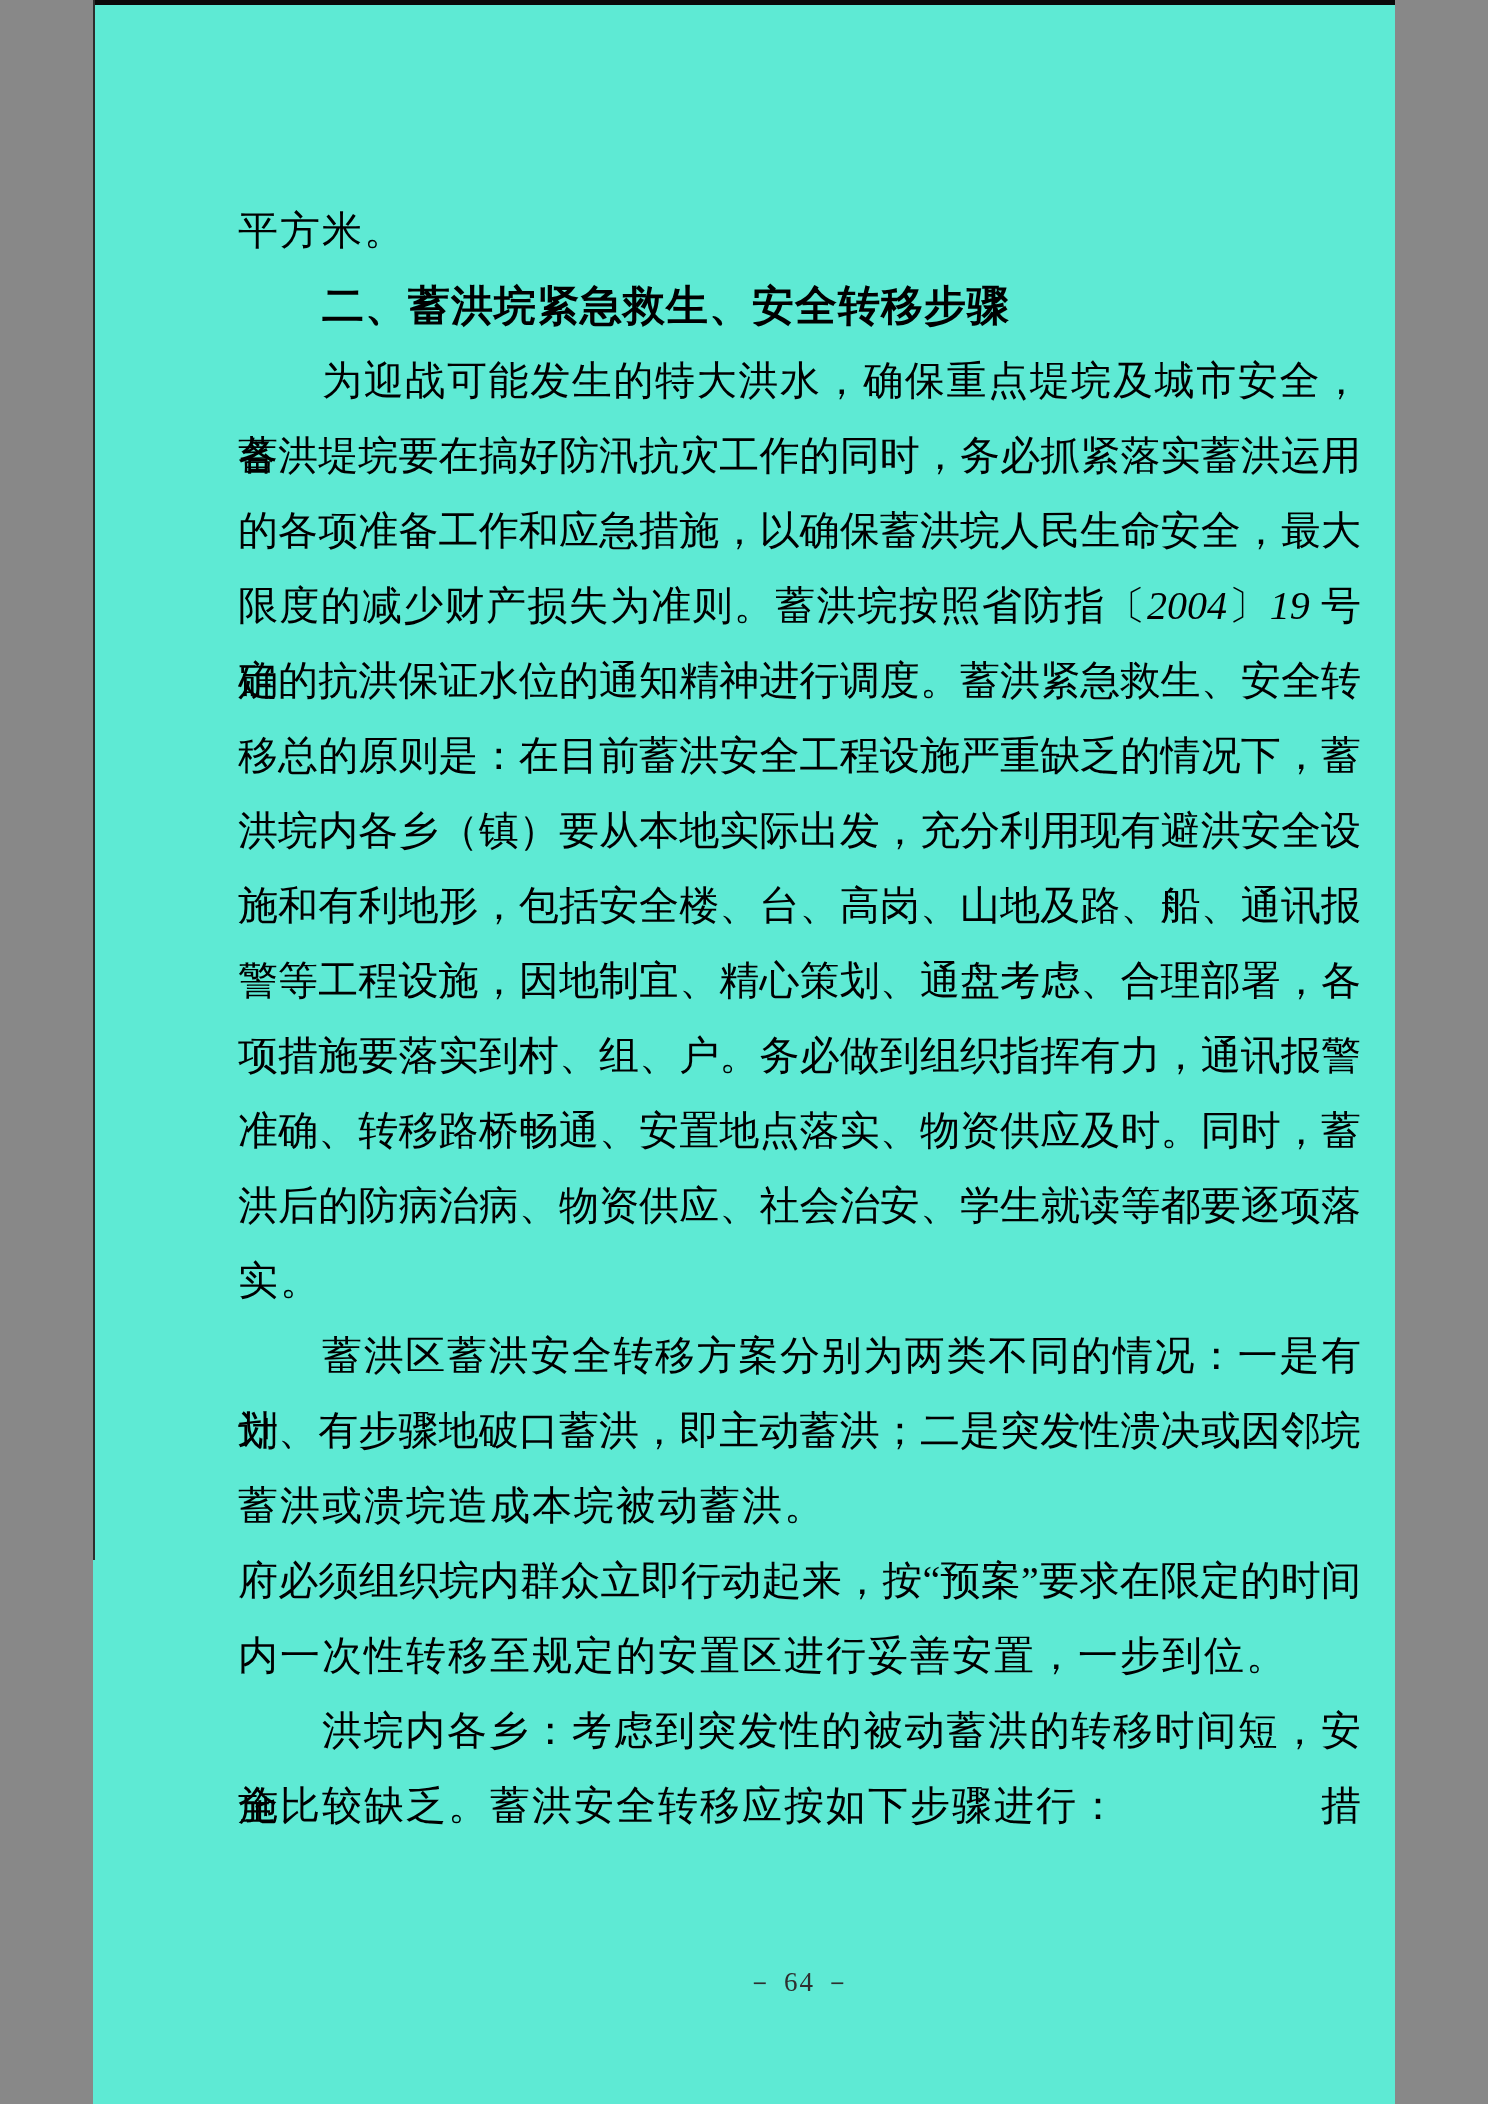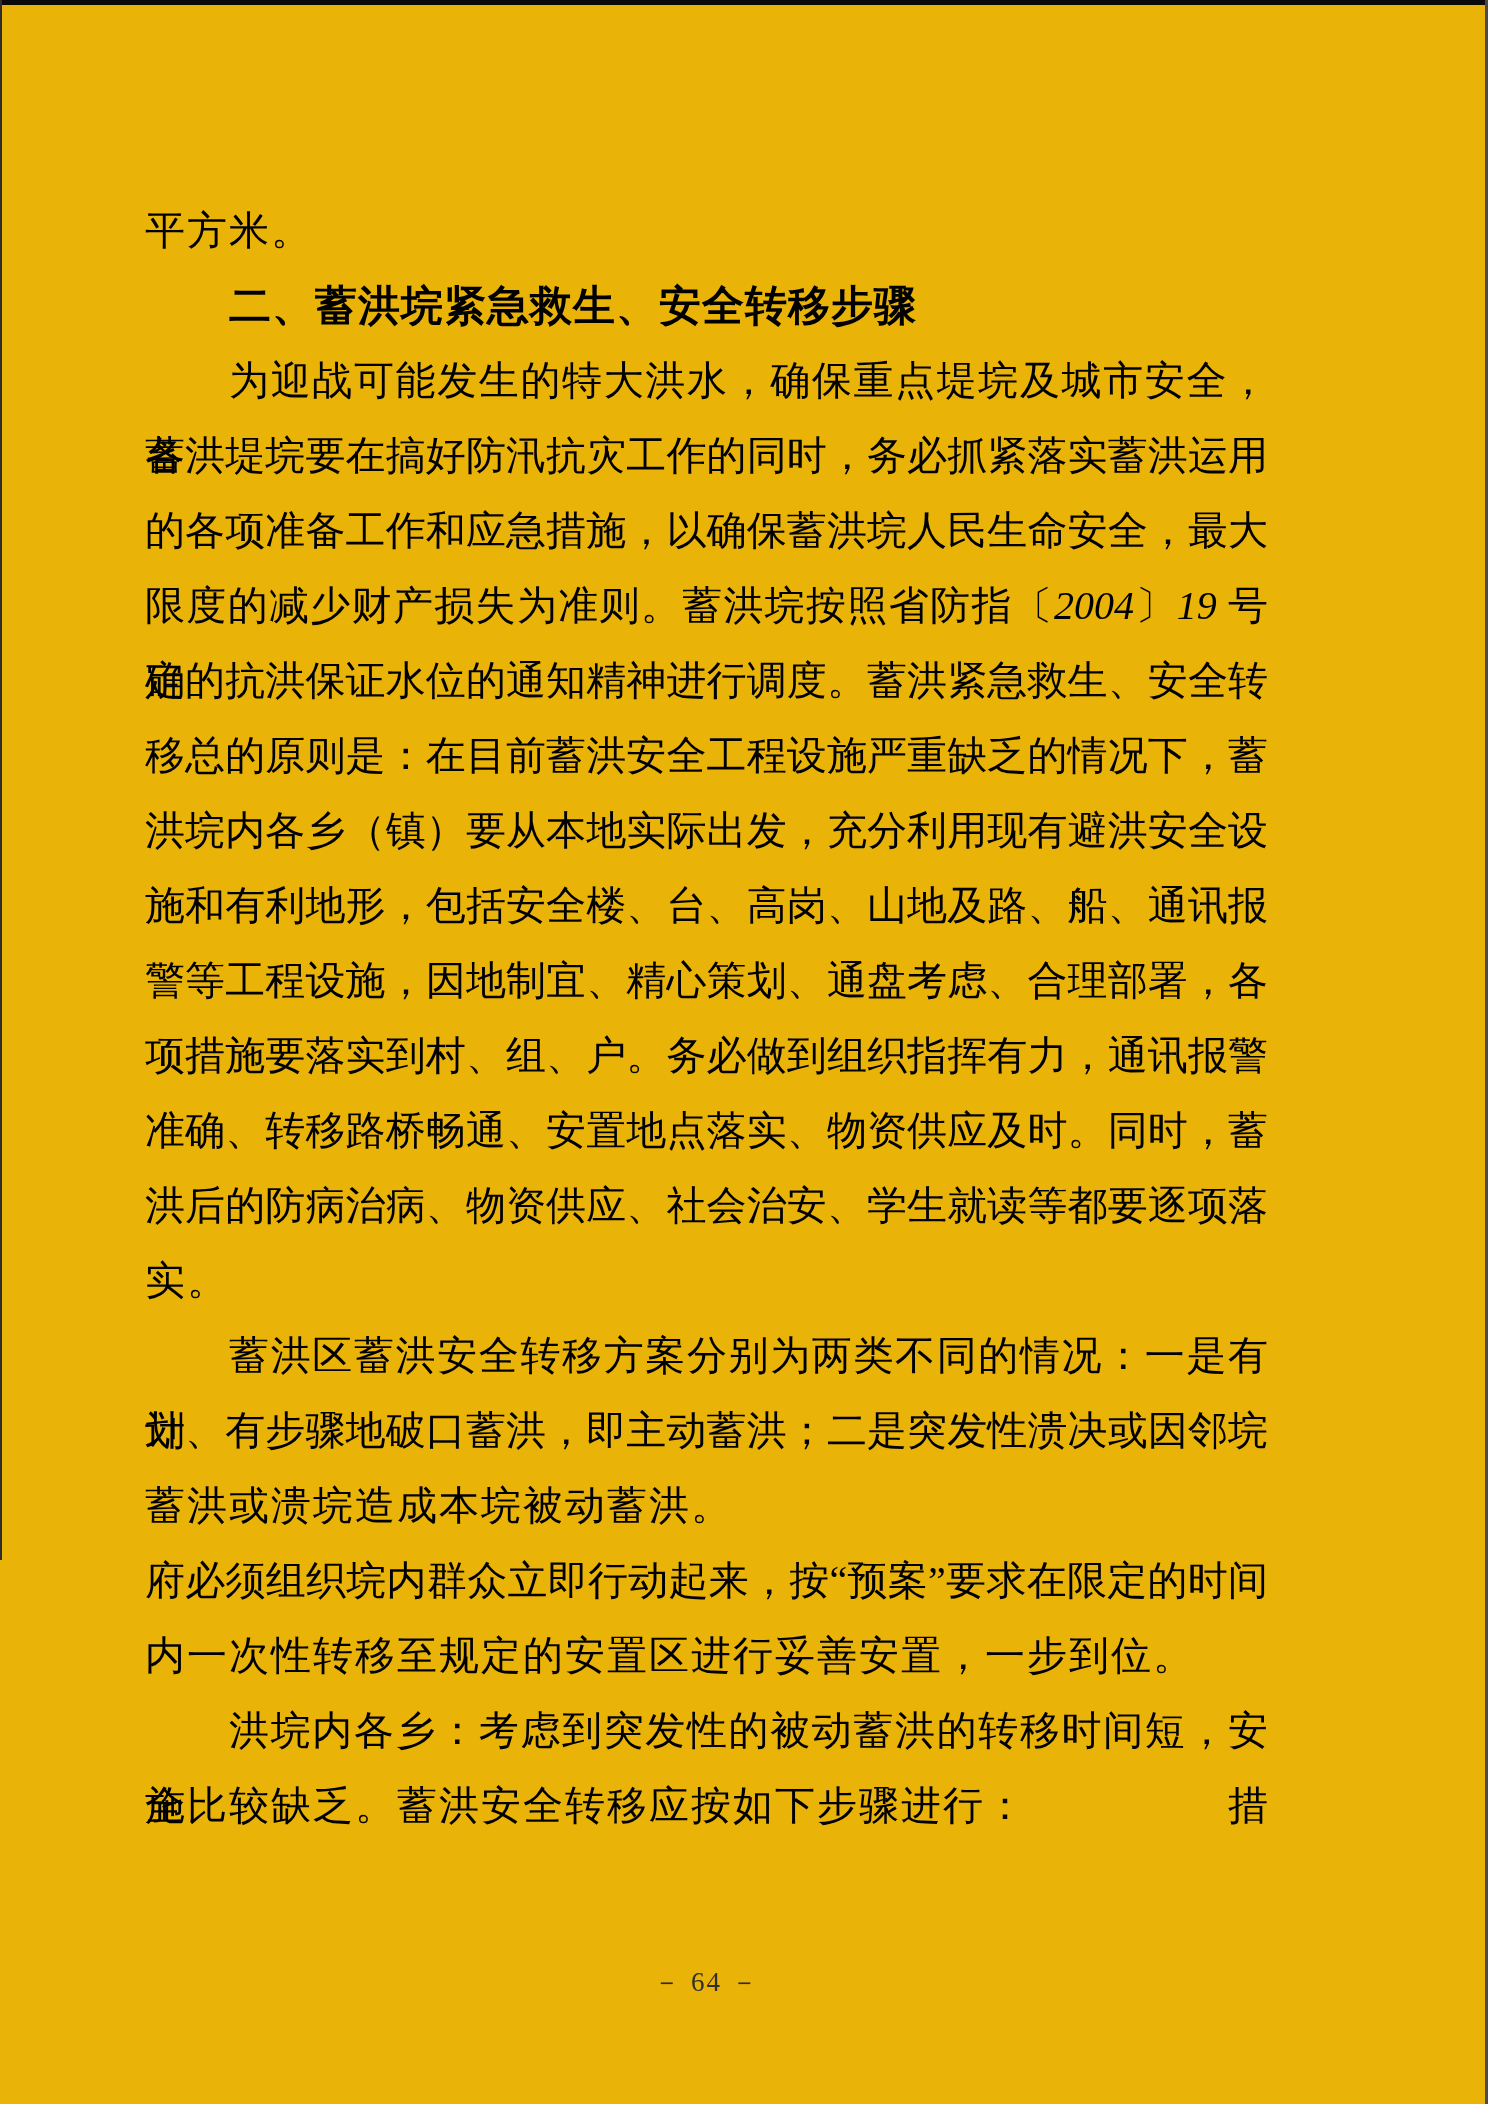--- a/index.html
+++ b/index.html
@@ -1,21 +1,21 @@
 <!DOCTYPE html>
 <html lang="zh"><head>
 <meta charset="utf-8">
 <style>
   html, body { margin: 0; padding: 0; background: #888; }
   .page {
     position: relative;
-    width: 1488px;
+    width: 1302px;
     height: 2104px;
     margin: 0 auto;
-    background: #eab308;
+    background: #5eead4;
     overflow: hidden;
     font-family: "Liberation Serif", "DejaVu Serif", serif;
     color: #000;
   }
   .scan-edge-top {
     position: absolute; top: 0; left: 0;
     width: 100%; height: 5px; background: #0a0a0a;
   }
   .scan-edge-left {
     position: absolute; top: 0; left: 0;

